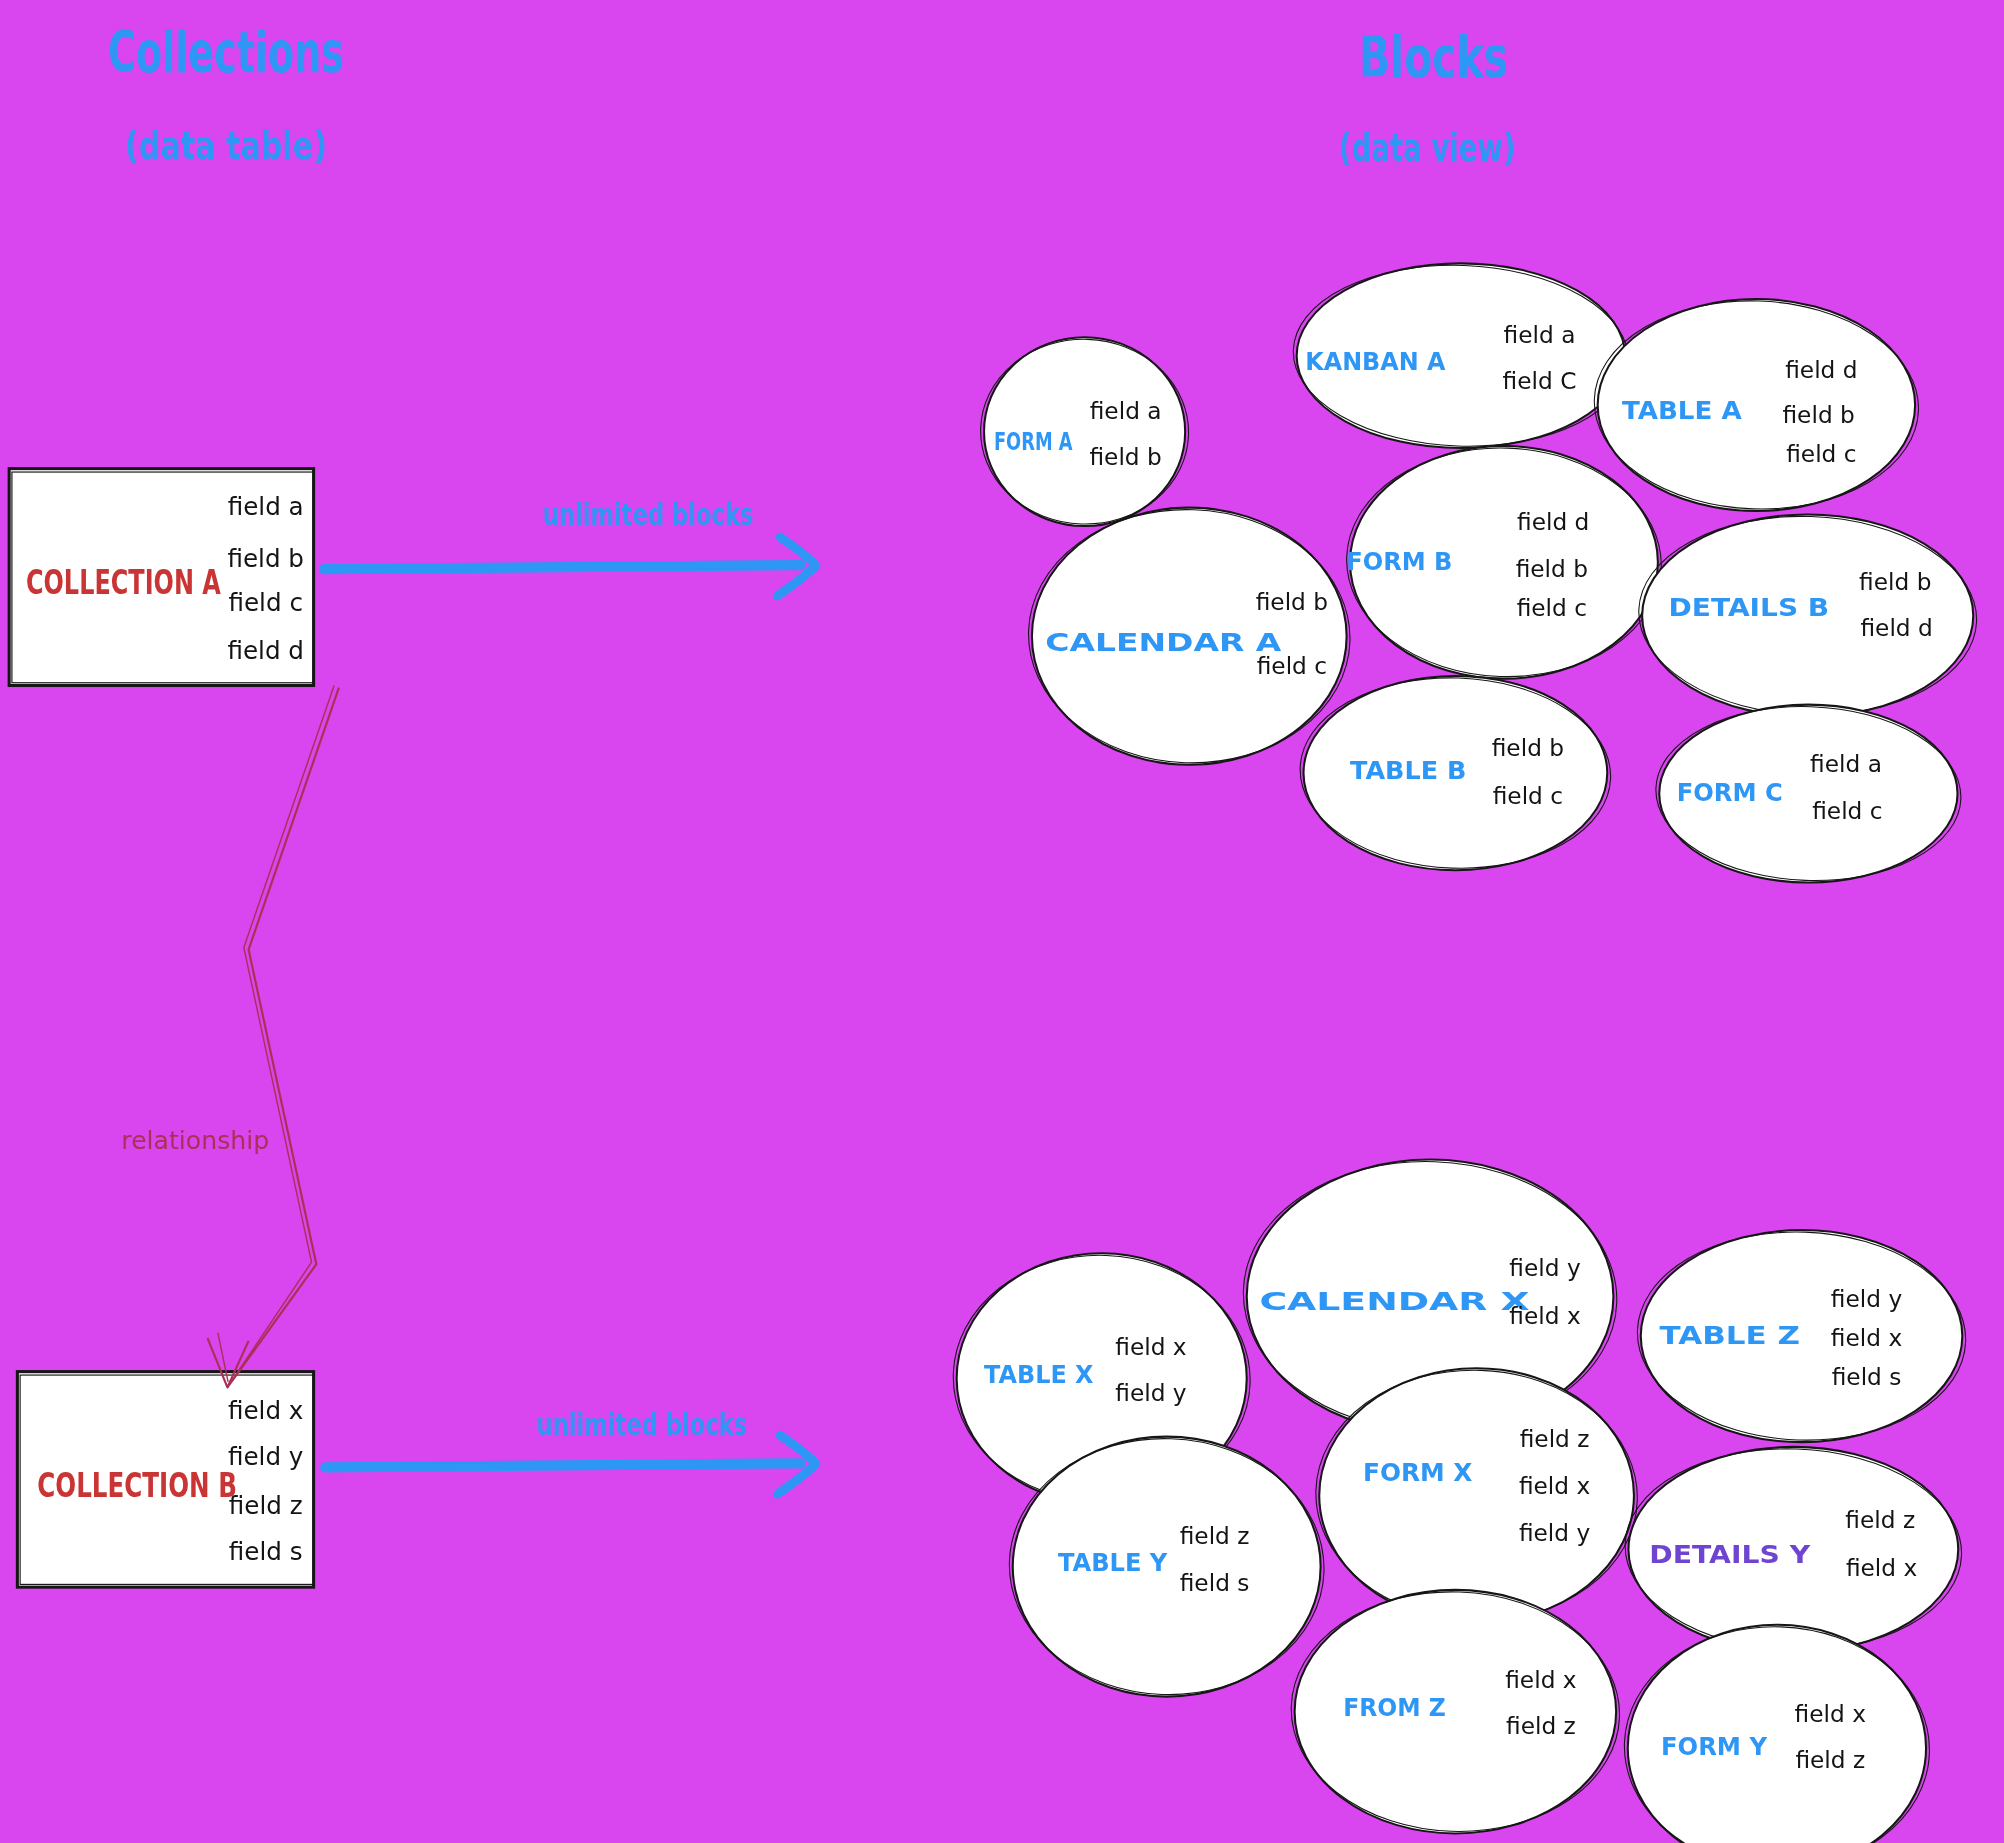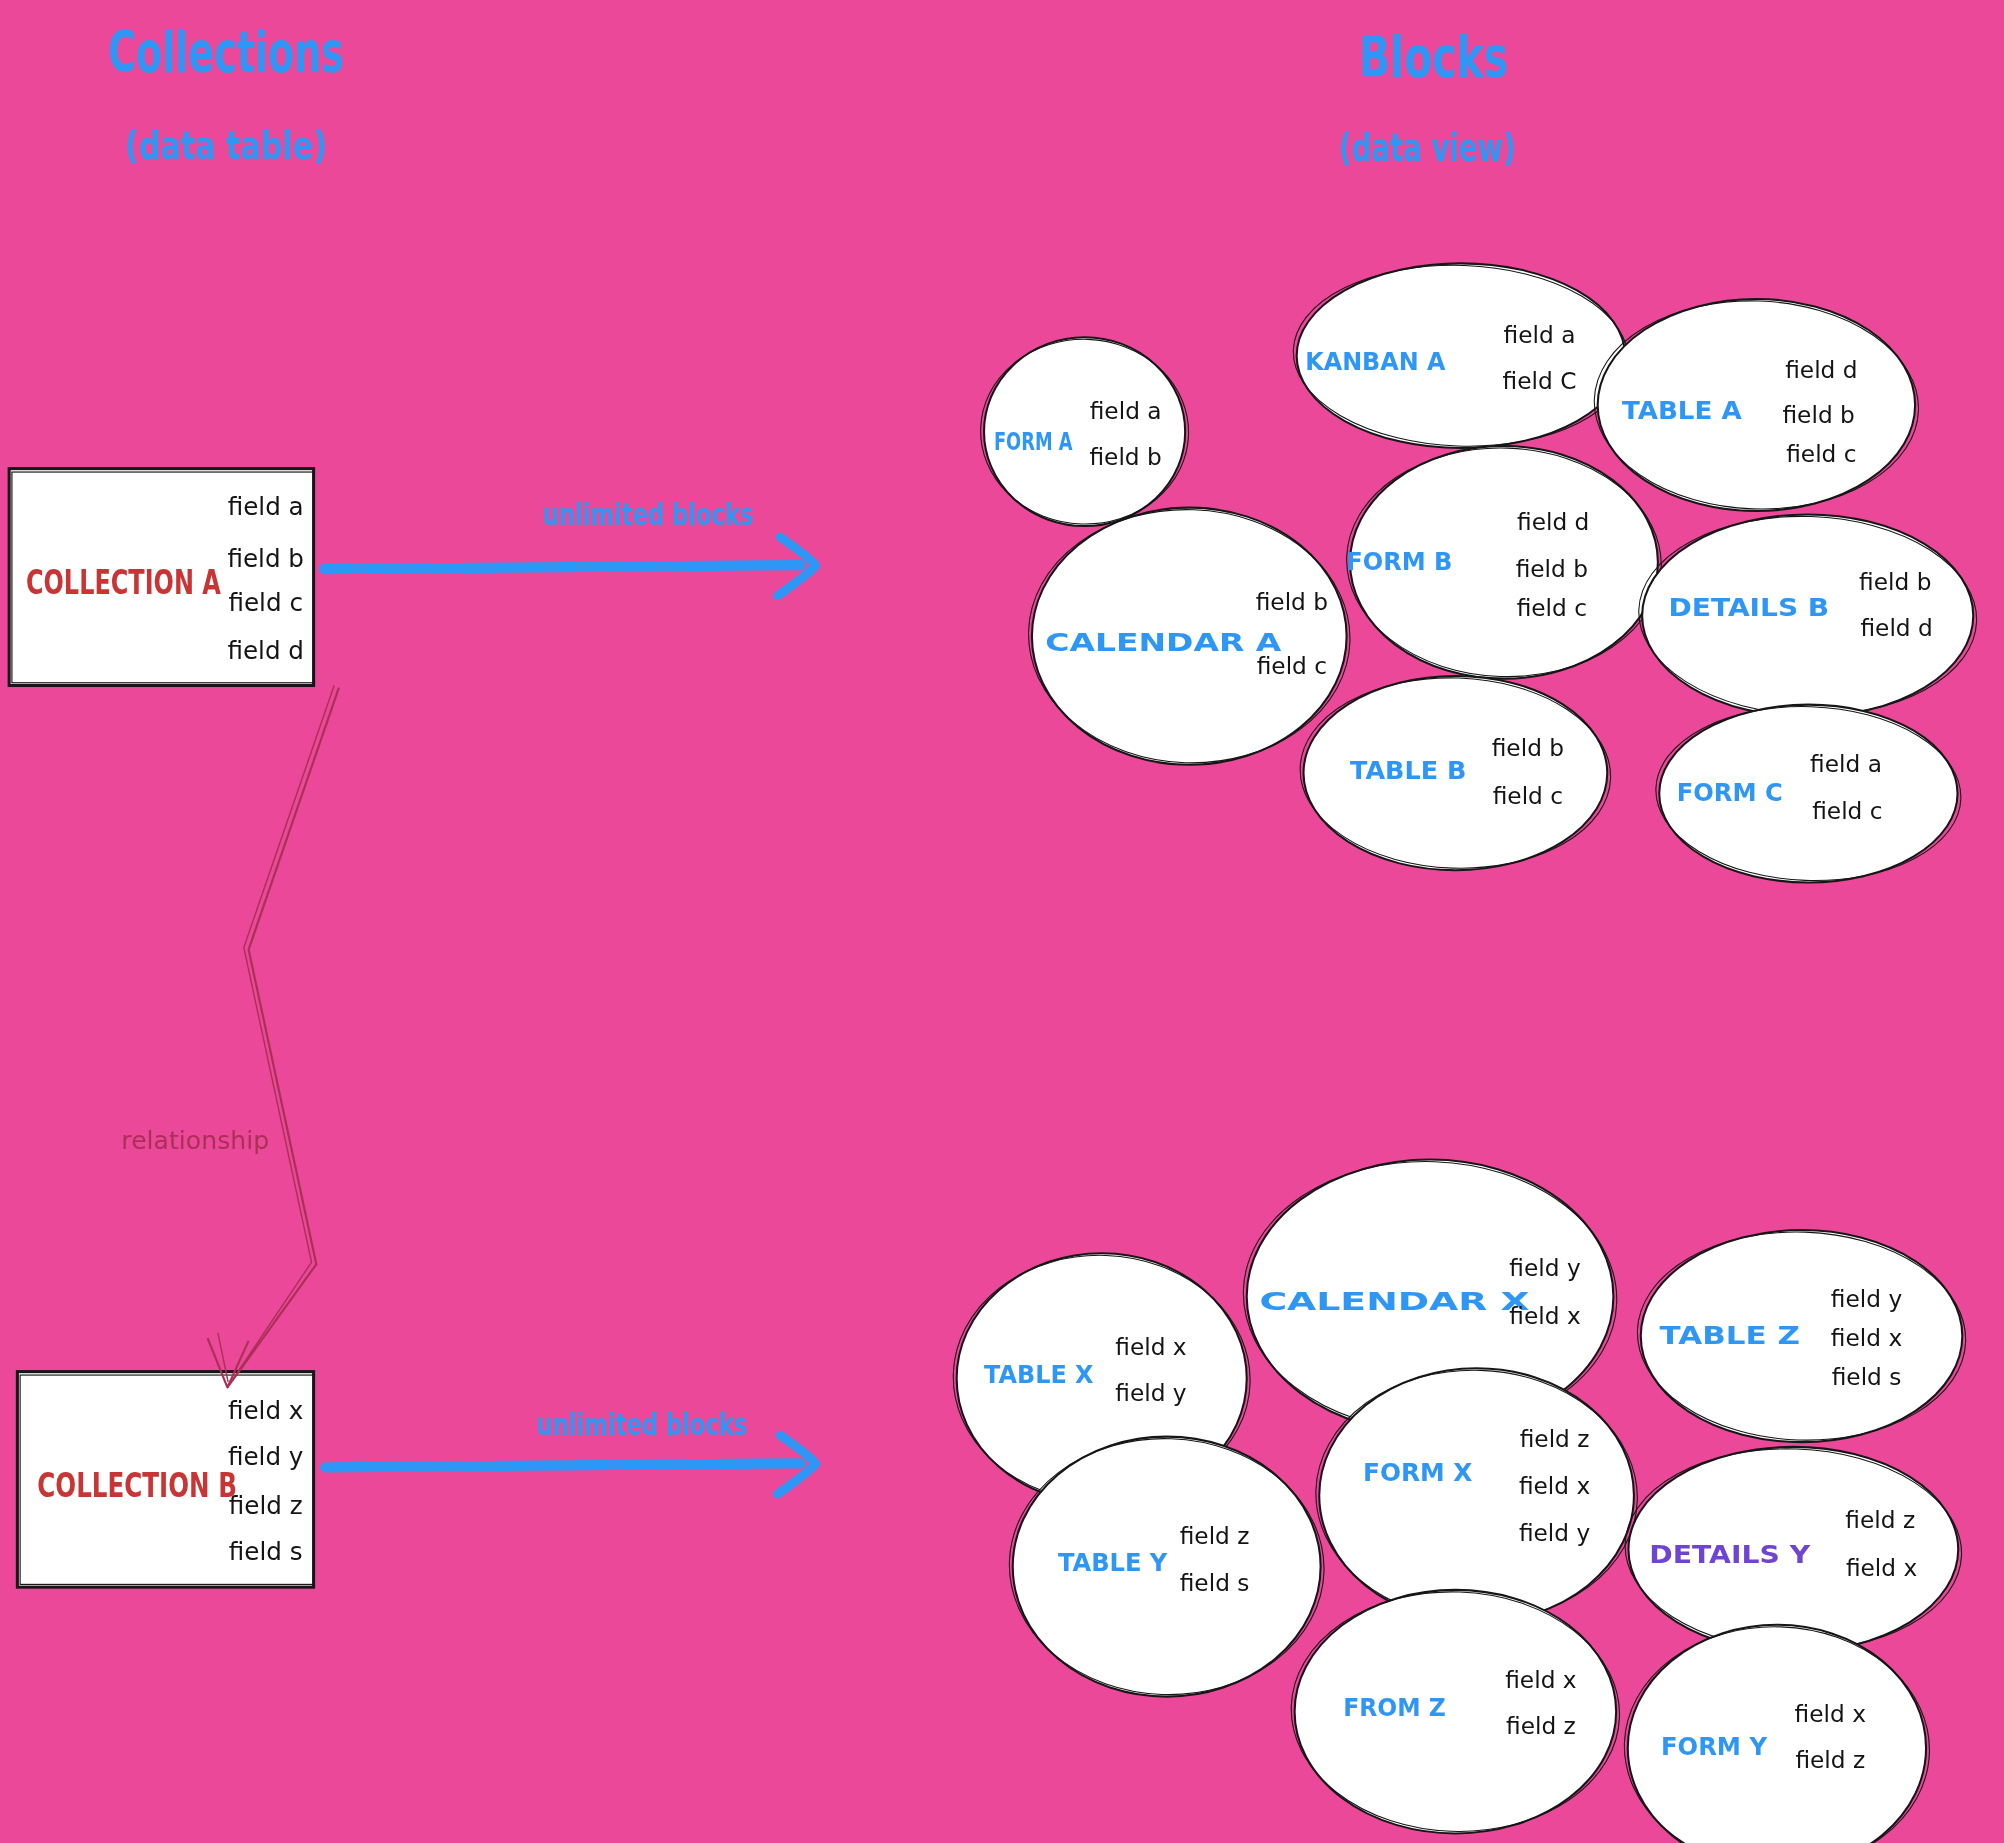--- a/index.html
+++ b/index.html
@@ -1,16 +1,16 @@
 <!DOCTYPE html>
 <html style="font-size:11px"><head>
 <meta charset="utf-8">
 <style>
   html,body{margin:0;padding:0;background:#ffffff;}
-  .wrap{position:relative;width:2005px;height:1843px;background:#ec4899;overflow:hidden;}
+  .wrap{position:relative;width:2005px;height:1843px;background:#d946ef;overflow:hidden;}
   svg{display:block;}
   text{font-family:"DejaVu Sans",sans-serif;}
   .t-title{font-size:84px;font-weight:700;}
   .t-sub{font-size:56px;font-weight:600;}
   .c-label{font-size:48px;font-weight:700;}
   .c-field{font-size:36px;font-weight:500;fill:#141414;}
   .b-label{font-size:36px;font-weight:700;}
   .b-field{font-size:34px;font-weight:500;fill:#141414;}
   .a-label{font-size:44px;font-weight:600;}
   .r-label{font-size:36px;font-weight:500;}

